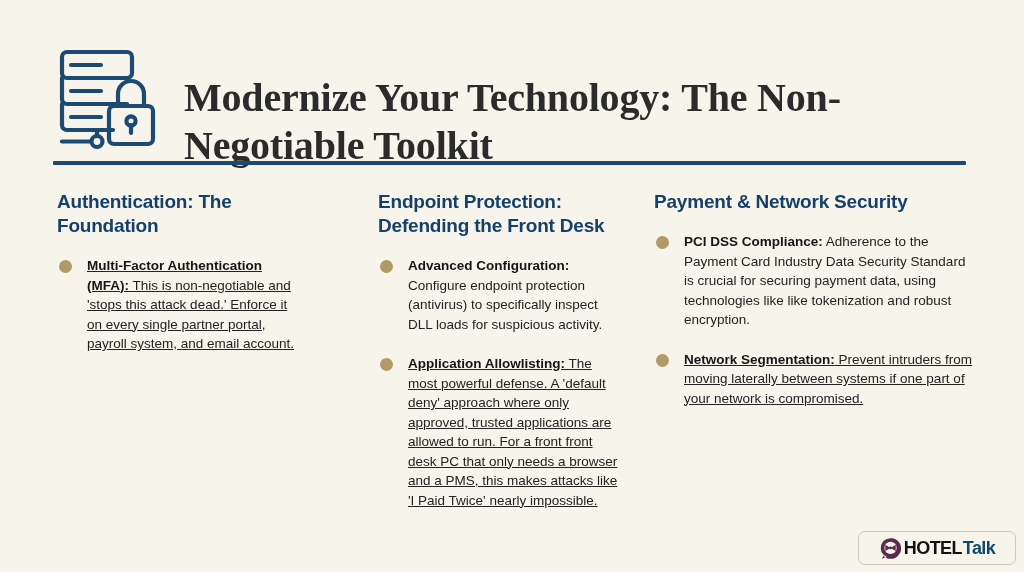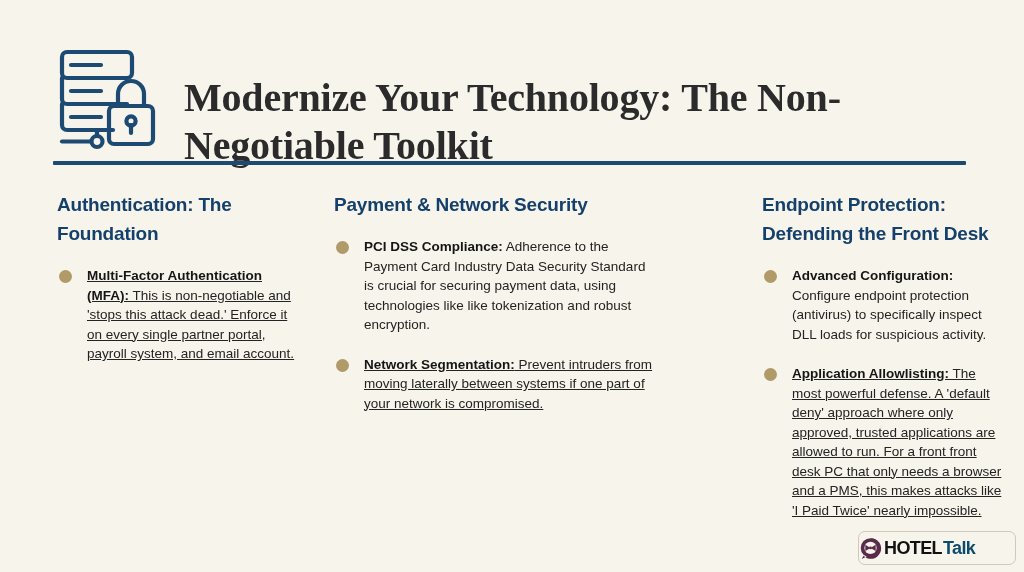--- a/index.html
+++ b/index.html
@@ -69,21 +69,21 @@
     box-sizing: border-box;
   }
   .col-0 { width: 320px; padding-left: 57px; padding-right: 24px; }
   .col-1 { width: 320px; padding-left: 58px; padding-right: 16px; }
   .col-2 { width: 384px; padding-left: 14px; padding-right: 50px; }
 
   .col-heading {
     font-family: "Liberation Sans", sans-serif;
     font-weight: bold;
     font-size: 19px;
-    line-height: 29px;
+    line-height: 24px;
     color: #15406b;
     margin: 0 0 18px 0;
     letter-spacing: -0.2px;
   }
   .col-2 .col-heading { padding-left: 0; }
 
   .bullets {
     list-style: none;
     margin: 0;
     padding: 0;
@@ -119,21 +119,21 @@
     position: absolute;
     left: 858px;
     top: 531px;
     width: 158px;
     height: 34px;
     background: #f7f4ec;
     border: 1px solid #cfc9bb;
     border-radius: 7px;
     display: flex;
     align-items: center;
-    justify-content: flex-start;
+    justify-content: center;
     box-sizing: border-box;
   }
   .logo-inner {
     display: flex;
     align-items: center;
     gap: 1px;
   }
   .logo-mark {
     width: 23px;
     height: 23px;
@@ -197,44 +197,44 @@
   <div class="column col-0">
     <h2 class="col-heading">Authentication: The Foundation</h2>
     <ul class="bullets">
       <li class="bullet-item">
         <span class="bullet-dot"></span>
         <span class="bullet-term">Multi-Factor Authentication (MFA):</span><span class="bullet-desc"> This is non-negotiable and 'stops this attack dead.' Enforce it on every single partner portal, payroll system, and email account.</span>
       </li>
     </ul>
   </div>
 
+  <div class="column col-1">
+    <h2 class="col-heading">Endpoint Protection: Defending the Front Desk</h2>
+    <ul class="bullets">
+      <li class="bullet-item">
+        <span class="bullet-dot"></span>
+        <span class="bullet-term">Advanced Configuration:</span><span class="bullet-desc"> Configure endpoint protection (antivirus) to specifically inspect DLL loads for suspicious activity.</span>
+      </li>
+      <li class="bullet-item">
+        <span class="bullet-dot"></span>
+        <span class="bullet-term">Application Allowlisting:</span><span class="bullet-desc"> The most powerful defense. A 'default deny' approach where only approved, trusted applications are allowed to run. For a front front desk PC that only needs a browser and a PMS, this makes attacks like 'I Paid Twice' nearly impossible.</span>
+      </li>
+    </ul>
+  </div>
+
   <div class="column col-2">
     <h2 class="col-heading">Payment &amp; Network Security</h2>
     <ul class="bullets">
       <li class="bullet-item">
         <span class="bullet-dot"></span>
         <span class="bullet-term">PCI DSS Compliance:</span><span class="bullet-desc"> Adherence to the Payment Card Industry Data Security Standard is crucial for securing payment data, using technologies like like tokenization and robust encryption.</span>
       </li>
       <li class="bullet-item">
         <span class="bullet-dot"></span>
         <span class="bullet-term">Network Segmentation:</span><span class="bullet-desc"> Prevent intruders from moving laterally between systems if one part of your network is compromised.</span>
-      </li>
-    </ul>
-  </div>
-
-  <div class="column col-1">
-    <h2 class="col-heading">Endpoint Protection: Defending the Front Desk</h2>
-    <ul class="bullets">
-      <li class="bullet-item">
-        <span class="bullet-dot"></span>
-        <span class="bullet-term">Advanced Configuration:</span><span class="bullet-desc"> Configure endpoint protection (antivirus) to specifically inspect DLL loads for suspicious activity.</span>
-      </li>
-      <li class="bullet-item">
-        <span class="bullet-dot"></span>
-        <span class="bullet-term">Application Allowlisting:</span><span class="bullet-desc"> The most powerful defense. A 'default deny' approach where only approved, trusted applications are allowed to run. For a front front desk PC that only needs a browser and a PMS, this makes attacks like 'I Paid Twice' nearly impossible.</span>
       </li>
     </ul>
   </div>
 
 </div>
 
 <div class="logo-box">
   <div class="logo-inner">
     <span class="logo-mark">
       <svg viewBox="0 0 24 24" width="23" height="23" aria-hidden="true">

